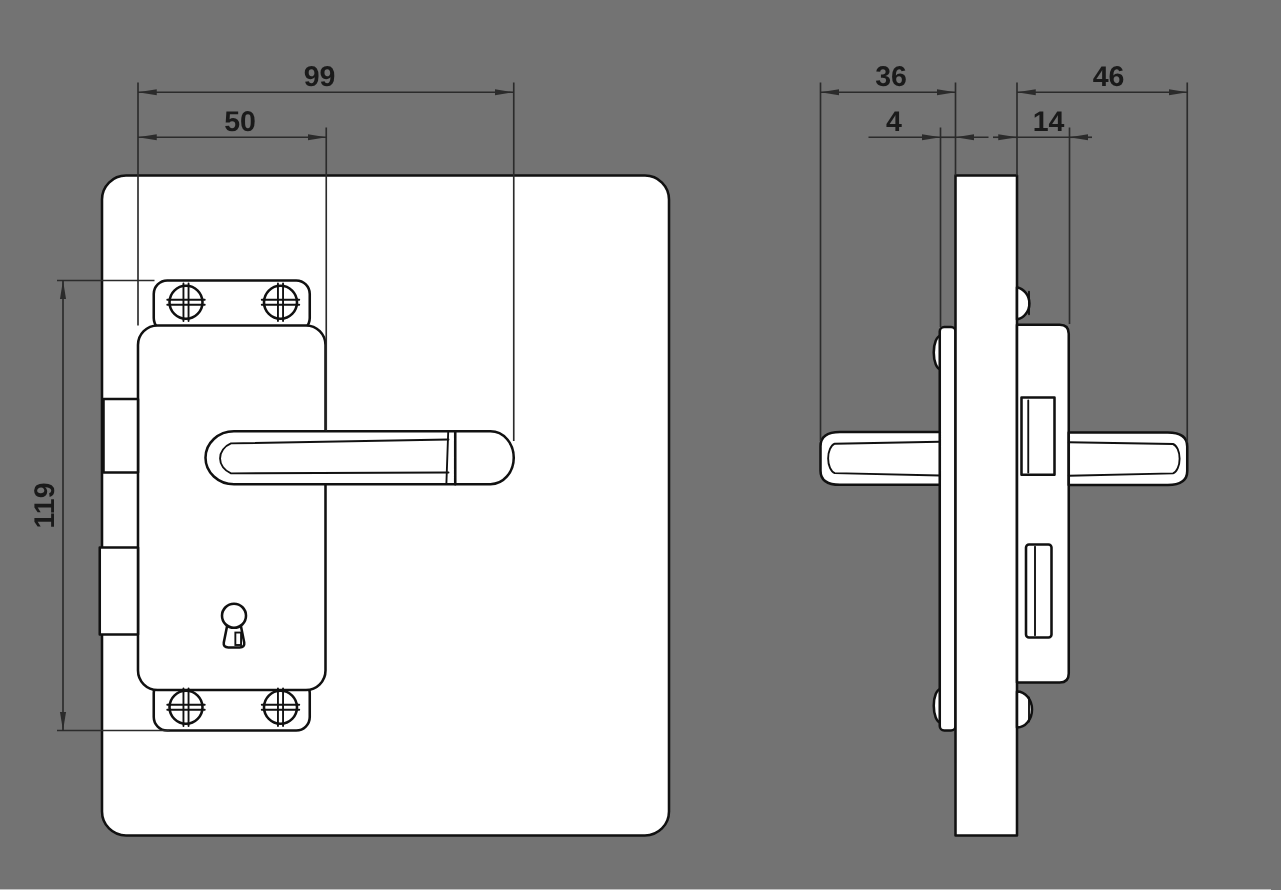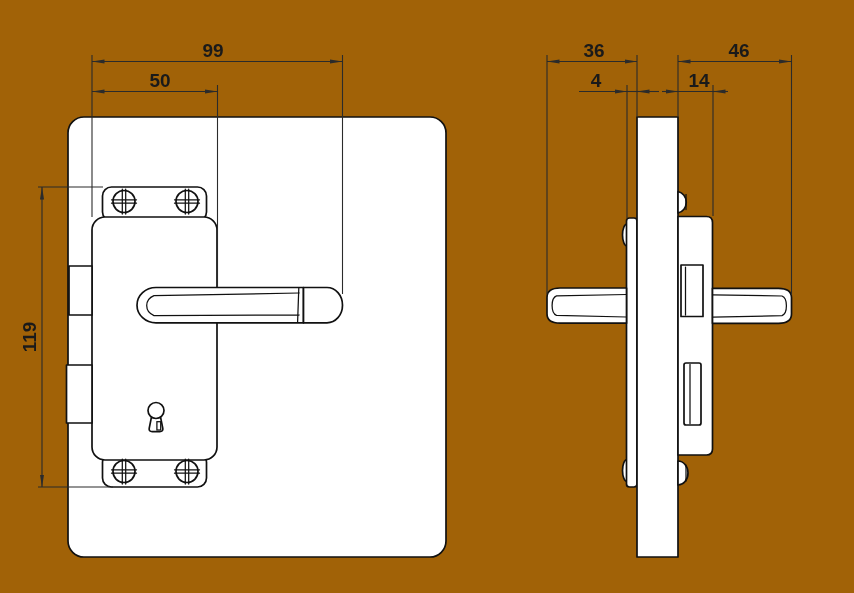--- a/index.html
+++ b/index.html
@@ -1,20 +1,20 @@
 <!DOCTYPE html>
 <html><head>
 <meta charset="utf-8">
 <style>
   html, body { margin: 0; padding: 0; background: #ffffff; }
   .canvas {
     position: relative;
     width: 854px;
     height: 593px;
-    background: #a16207;
+    background: #737373;
     overflow: hidden;
   }
   svg { display: block; }
   .obj   { fill: #ffffff; stroke: #111111; stroke-width: 1.7; stroke-linejoin: round; }
   .obj-thin { fill: none; stroke: #111111; stroke-width: 1.25; stroke-linecap: round; }
   .dim   { fill: none; stroke: #2b2b2b; stroke-width: 1.1; }
   .dim-text {
     font-family: "Liberation Sans", "DejaVu Sans", sans-serif;
     font-weight: bold;
     font-size: 19px;

